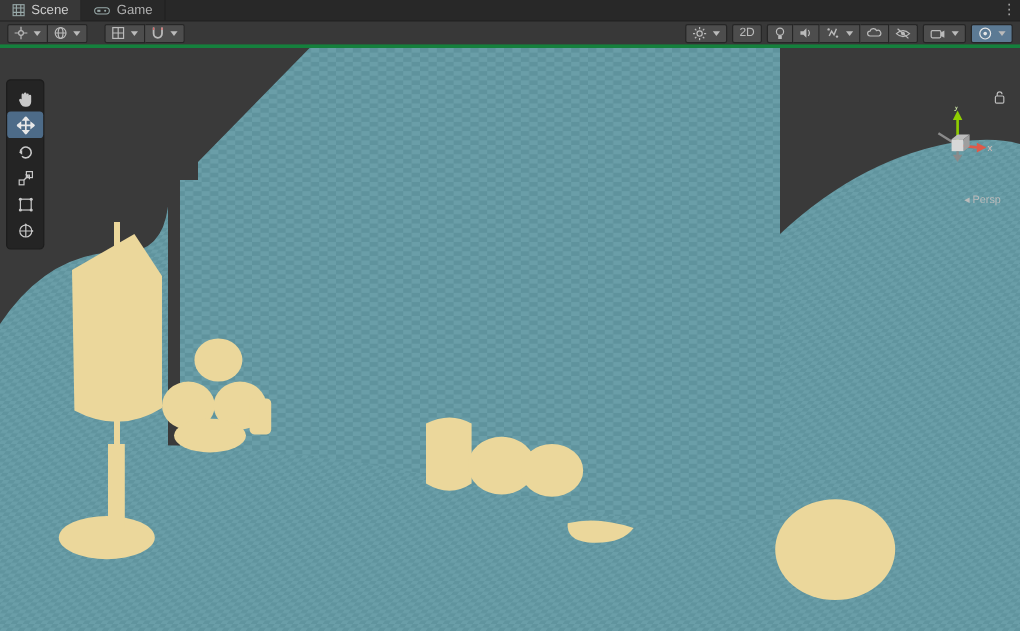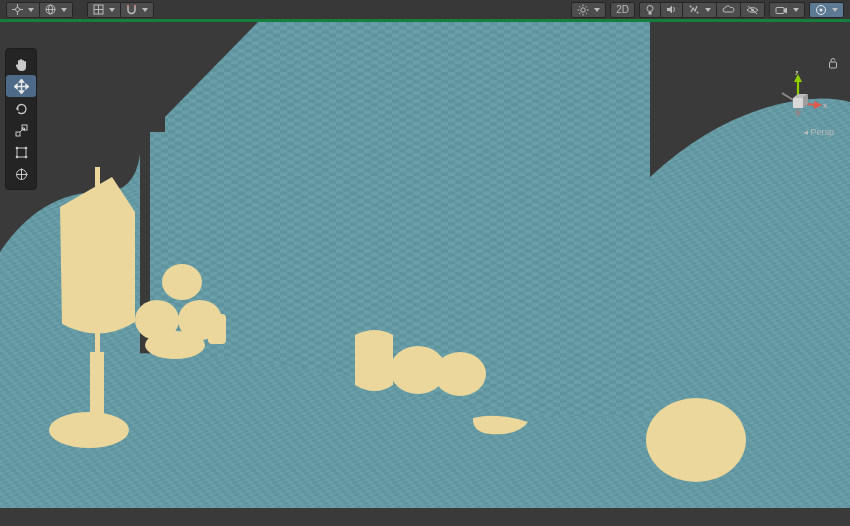--- a/index.html
+++ b/index.html
@@ -56,32 +56,57 @@
     width: 30px; height: 22px; display:flex; align-items:center; justify-content:center;
     cursor: pointer; color: #c8c8c8;
   }
   .toolbtn.active { background: #4d6b88; border-radius: 3px; }
 
   .gizmo-wrap {
     position:absolute; right:10px; top:35px; width:80px; height:95px; z-index:4;
     color:#ccc; font-size:9px;
   }
   .gizmo-wrap .lock { position:absolute; right:2px; top:0; color:#bbb; font-size:11px;}
-  .gizmo-wrap .persp { position:absolute; right:6px; top:70px; color:#bbb; font-size:9px;}
+  .gizmo-wrap .persp { position:absolute; right:6px; top:86px; color:#bbb; font-size:9px;}
   .gizmo-wrap .persp::before { content:'◂ '; color:#bbb;}
   .gizmo svg{ position:absolute; left:8px; top:14px;}
   
   .scene-canvas { position:absolute; inset:0; }
 
 </style>
 </head>
 <body>
 
 <div class="window">
 
+  <div class="tabbar" style="position:relative;">
+    <div class="tab active">
+      <span class="ticon">
+        <svg width="11" height="11" viewBox="0 0 12 12">
+            <rect x="1" y="1" width="10" height="10" fill="none" stroke="#9aa" stroke-width="1"></rect>
+            <line x1="1" y1="4" x2="11" y2="4" stroke="#9aa"></line>
+            <line x1="1" y1="8" x2="11" y2="8" stroke="#9aa"></line>
+            <line x1="4" y1="1" x2="4" y2="11" stroke="#9aa"></line>
+            <line x1="8" y1="1" x2="8" y2="11" stroke="#9aa"></line>
+          </svg>
+      </span>
+      <span>Scene</span>
+    </div>
+    <div class="tab">
+      <span class="ticon">
+        <svg width="14" height="10" viewBox="0 0 16 10">
+            <rect x="1" y="2" width="14" height="6" rx="3" fill="none" stroke="#9aa"></rect>
+            <circle cx="11" cy="5" r="1" fill="#9aa"></circle>
+            <rect x="3.5" y="4" width="3" height="2" fill="#9aa"></rect>
+          </svg>
+      </span>
+      <span>Game</span>
+    </div>
+    <div class="dots">⋮</div>
+  </div>
 
   <div class="toolbar">
     <div class="tleft">
       <div class="tgroup">
         <div class="tbtn first">
           <svg width="11" height="11">
               <circle cx="5.5" cy="5.5" r="2" fill="none" stroke="#bbb"></circle>
               <line x1="5.5" y1="0" x2="5.5" y2="3" stroke="#bbb"></line>
               <line x1="5.5" y1="8" x2="5.5" y2="11" stroke="#bbb"></line>
               <line x1="0" y1="5.5" x2="3" y2="5.5" stroke="#bbb"></line>

